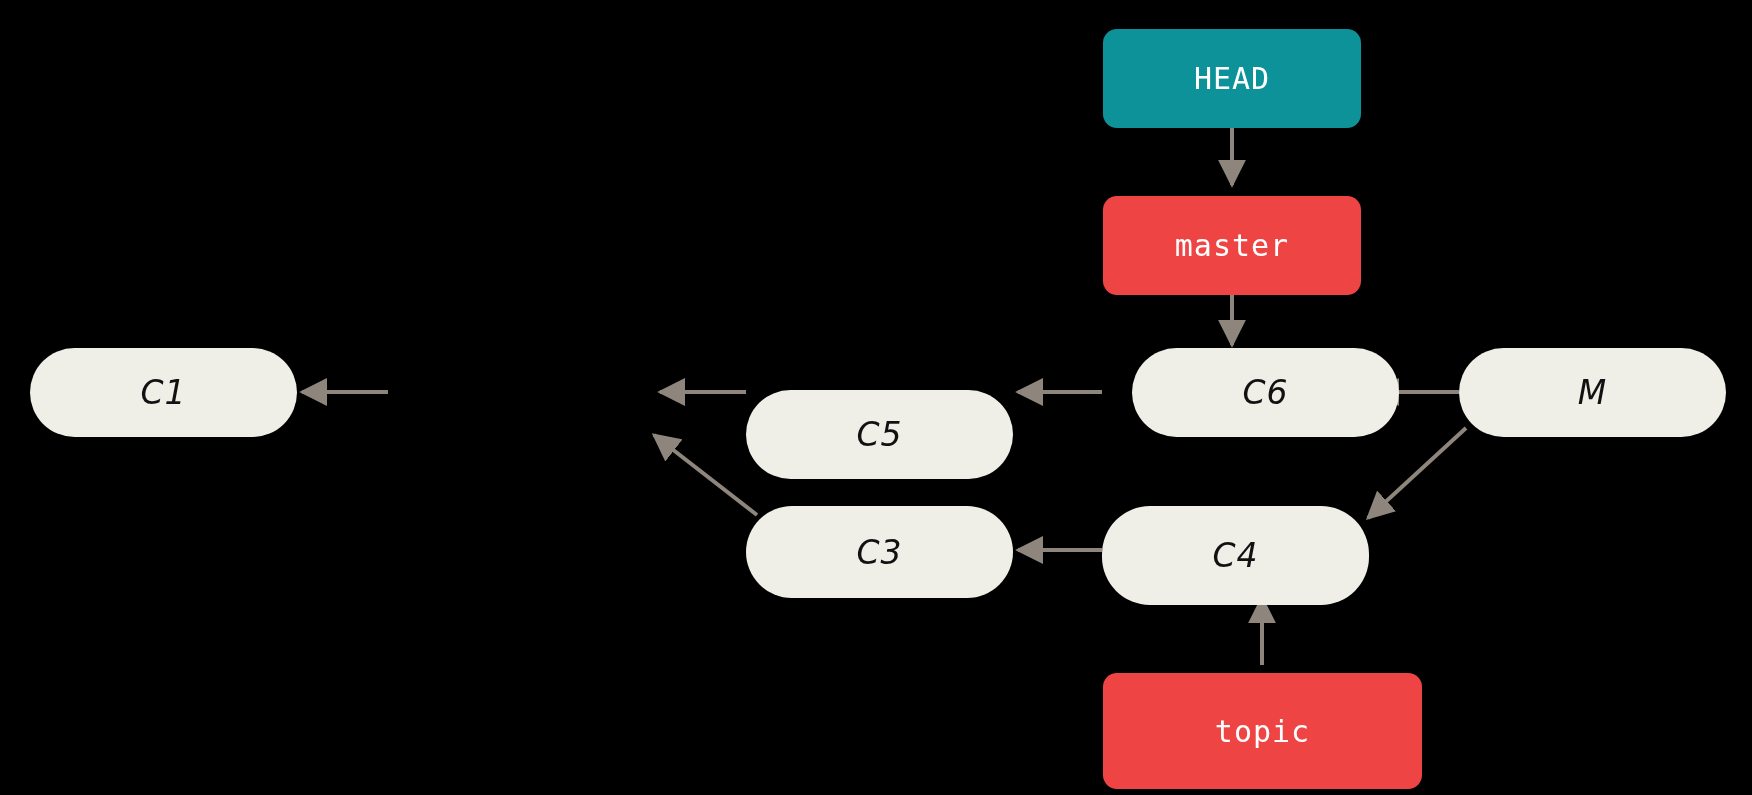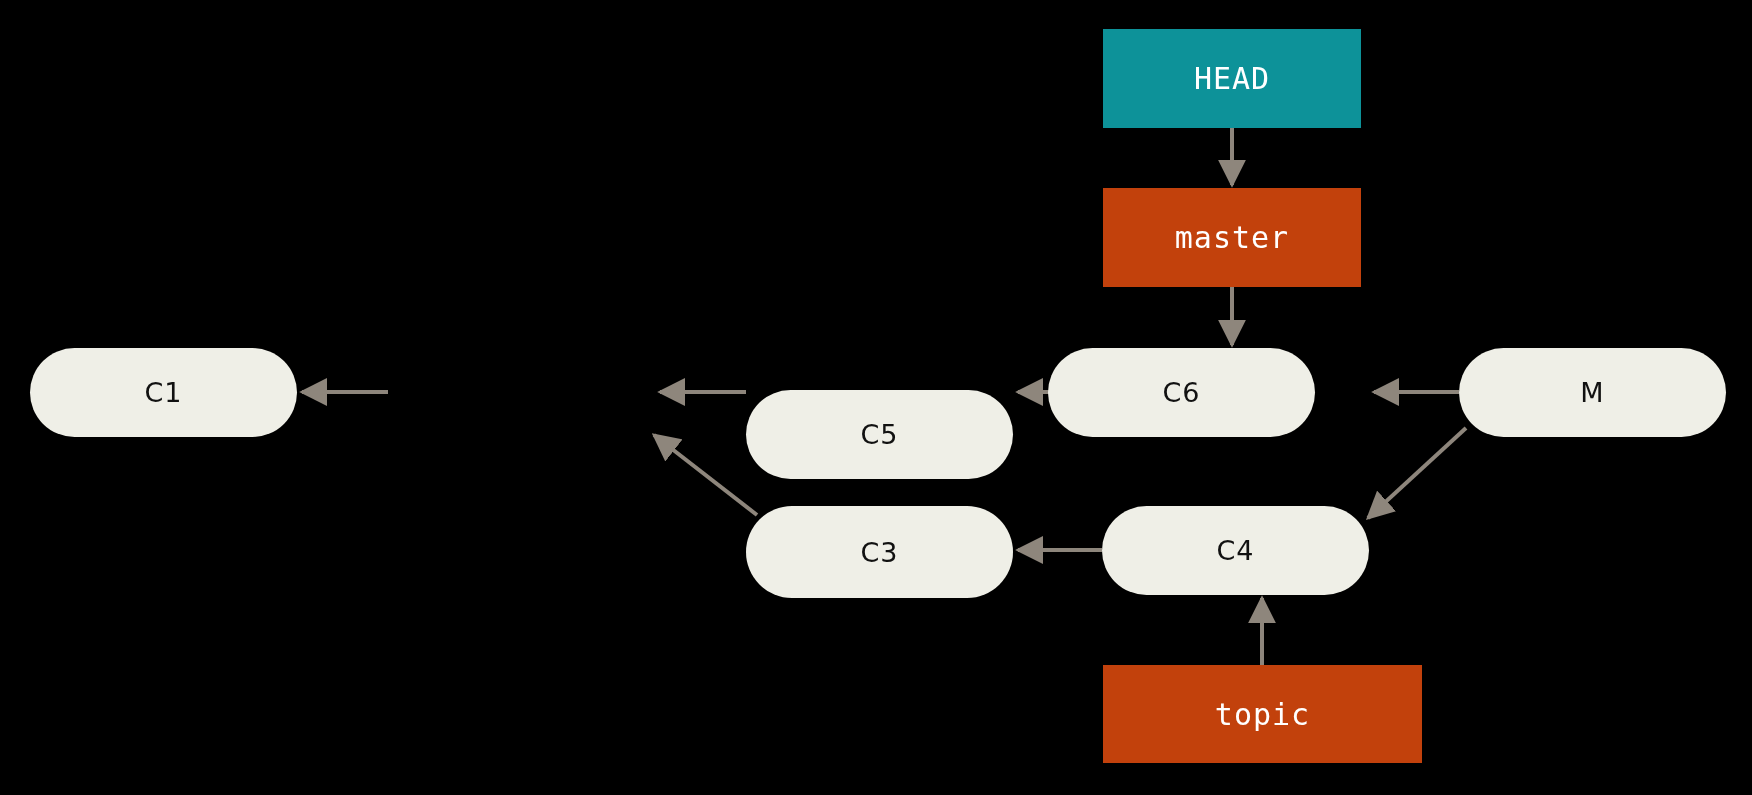--- a/index.html
+++ b/index.html
@@ -26,40 +26,43 @@
   }
   .commit {
     position: absolute;
     background: #EFEFE7;
     border-radius: 48px;
     display: flex;
     align-items: center;
     justify-content: center;
     color: #111111;
     font-family: "DejaVu Sans", sans-serif;
-    font-size: 27px;
+    font-size: 33px;
     letter-spacing: 1px;
     z-index: 2;
+    font-style: italic;
   }
   .ref {
     position: absolute;
     display: flex;
     align-items: center;
     justify-content: center;
     color: #FFFFFF;
     font-family: "DejaVu Sans Mono", monospace;
     font-size: 30px;
     letter-spacing: 1px;
     z-index: 2;
+    border-radius: 14px;
   }
   .ref.head {
     background: #0D9299;
   }
   .ref.branch {
-    background: #c2410c;
+    background: #ef4444;
+    margin-top: 8px;
   }
 </style>
 </head>
 <body>
 
 <div id="canvas">
 
   <svg id="edges" viewBox="0 0 1752 795" xmlns="http://www.w3.org/2000/svg">
     <defs>
       <marker id="arrow" viewBox="0 0 10 10" refX="9" refY="5" markerWidth="7" markerHeight="7" orient="auto-start-reverse">
@@ -83,22 +86,22 @@
 
     <line x1="1232" y1="128" x2="1232" y2="185" stroke="#8E867C" stroke-width="4" marker-end="url(#arrow)"></line>
 
     <line x1="1232" y1="287" x2="1232" y2="345" stroke="#8E867C" stroke-width="4" marker-end="url(#arrow)"></line>
 
     <line x1="1262" y1="665" x2="1262" y2="598" stroke="#8E867C" stroke-width="4" marker-end="url(#arrow)"></line>
   </svg>
 
   <div class="commit" style="left:30px;  top:348px; width:267px; height:89px;">C1</div>
   <div class="commit" style="left:746px; top:348px; width:267px; height:89px;margin-top:42px;">C5</div>
-  <div class="commit" style="left:1048px; top:348px; width:267px; height:89px;">C6</div>
+  <div class="commit" style="left:1132px; top:348px; width:267px; height:89px;">C6</div>
   <div class="commit" style="left:1459px; top:348px; width:267px; height:89px;">M</div>
   <div class="commit" style="left:746px; top:506px; width:267px; height:92px;">C3</div>
-  <div class="commit" style="left:1102px; top:506px; width:267px; height:89px;">C4</div>
+  <div class="commit" style="left:1102px; top:506px; width:267px; height:99px;">C4</div>
 
   <div class="ref head" style="left:1103px; top:29px; width:258px; height:99px;">HEAD</div>
   <div class="ref branch" style="left:1103px; top:188px; width:258px; height:99px;">master</div>
-  <div class="ref branch" style="left:1103px; top:665px; width:319px; height:98px;">topic</div>
+  <div class="ref branch" style="left:1103px; top:665px; width:319px; height:116px;">topic</div>
 
 </div>
 
 </body></html>

